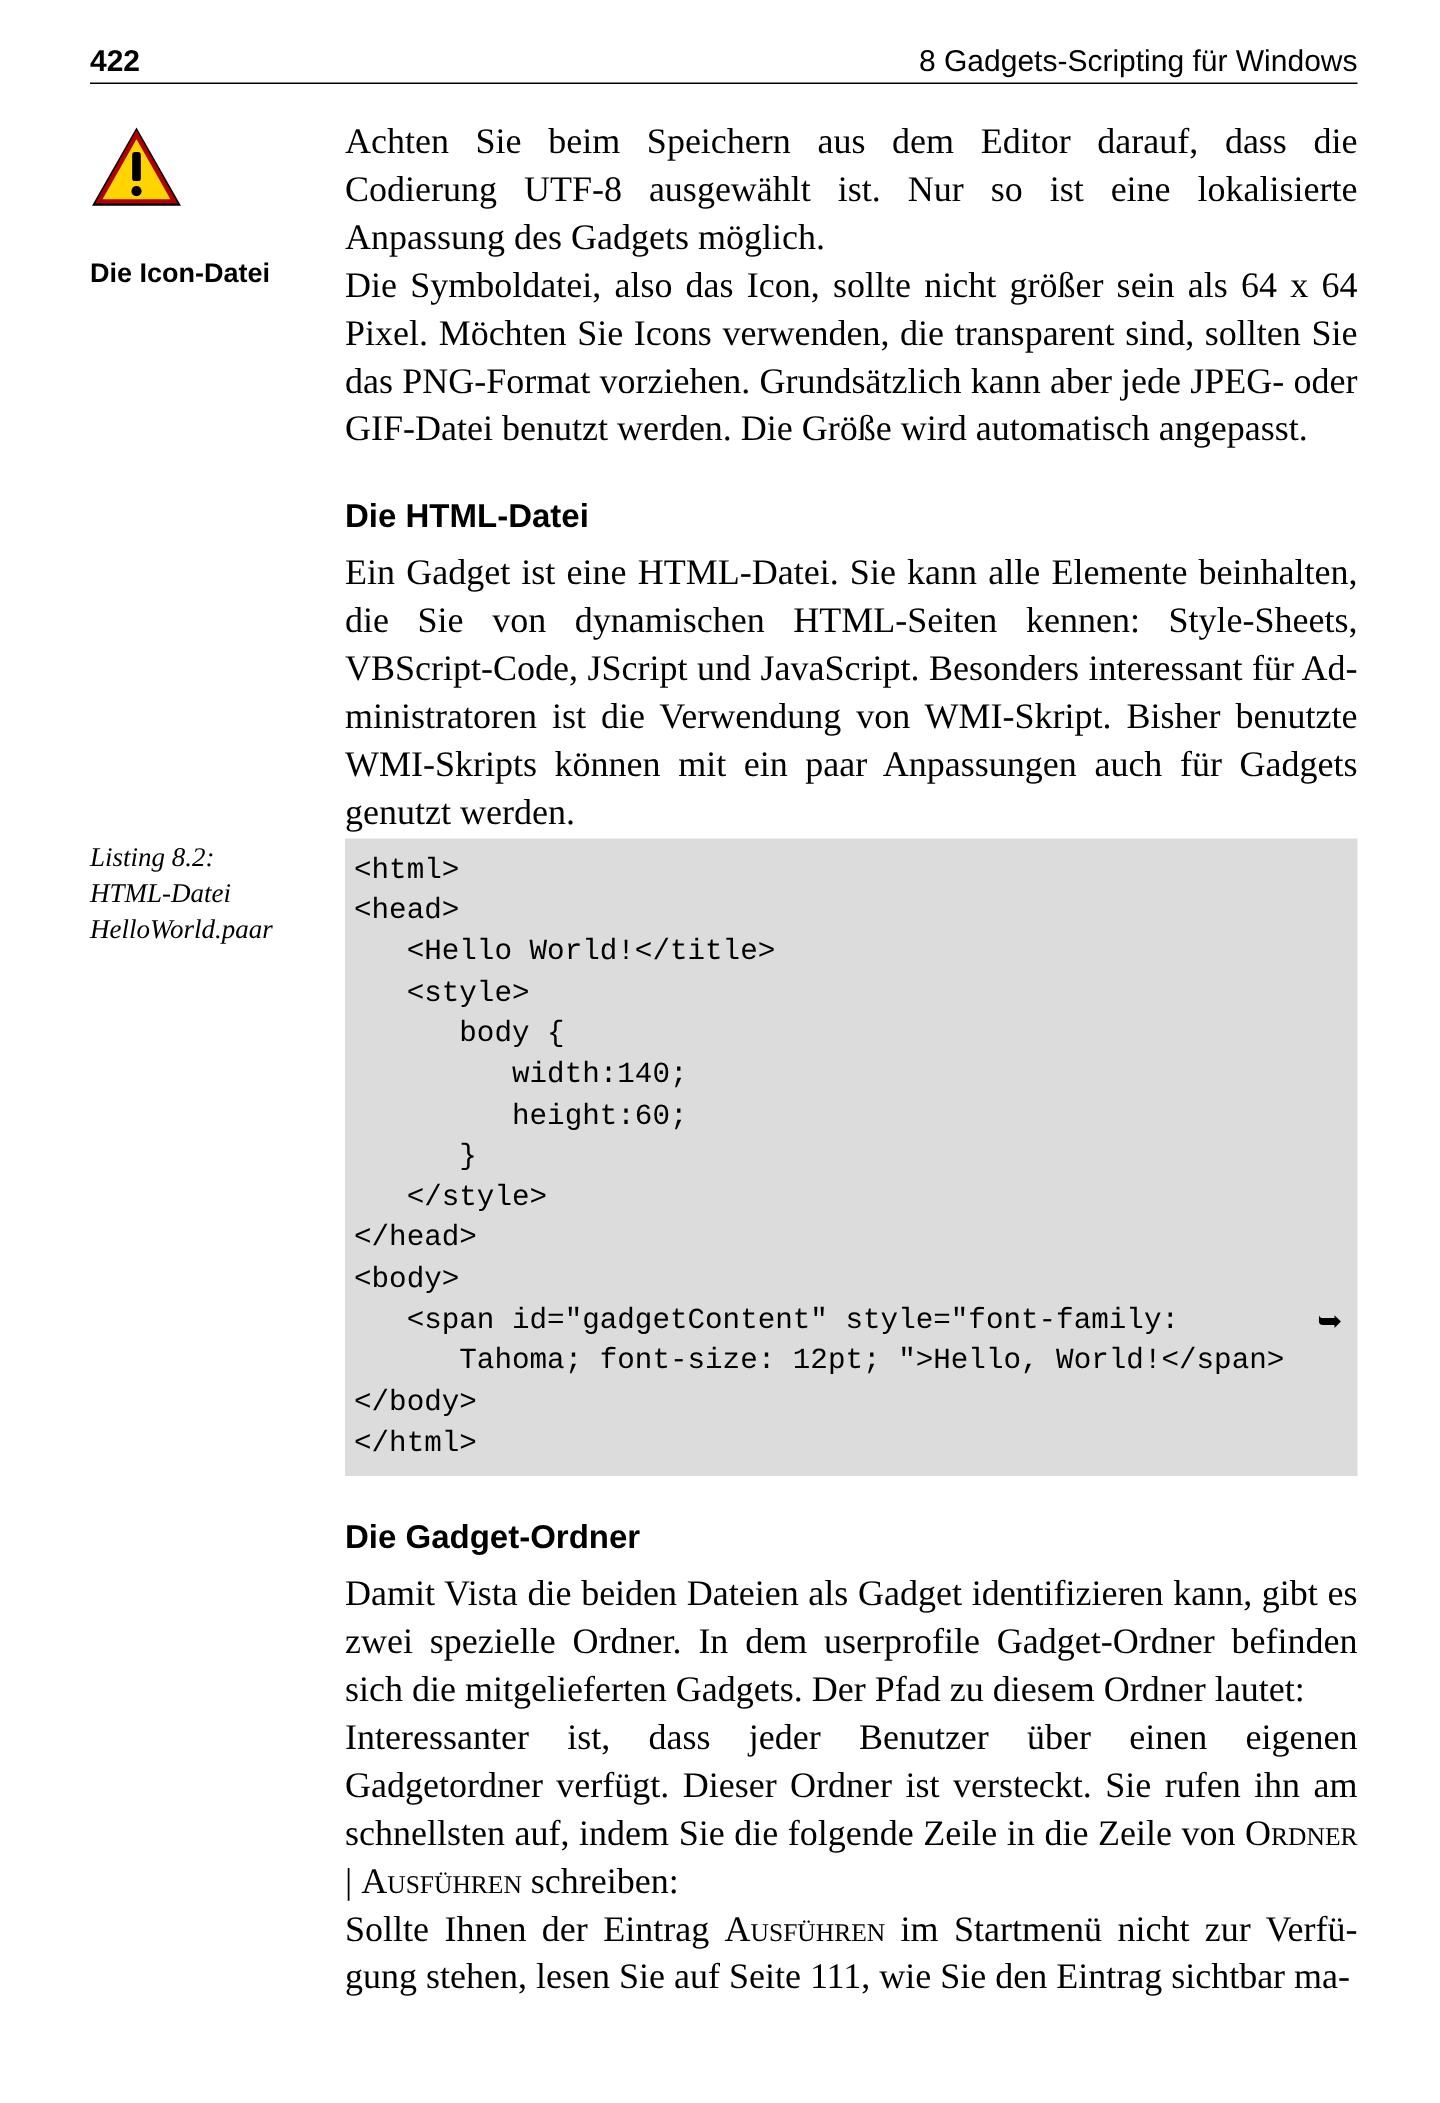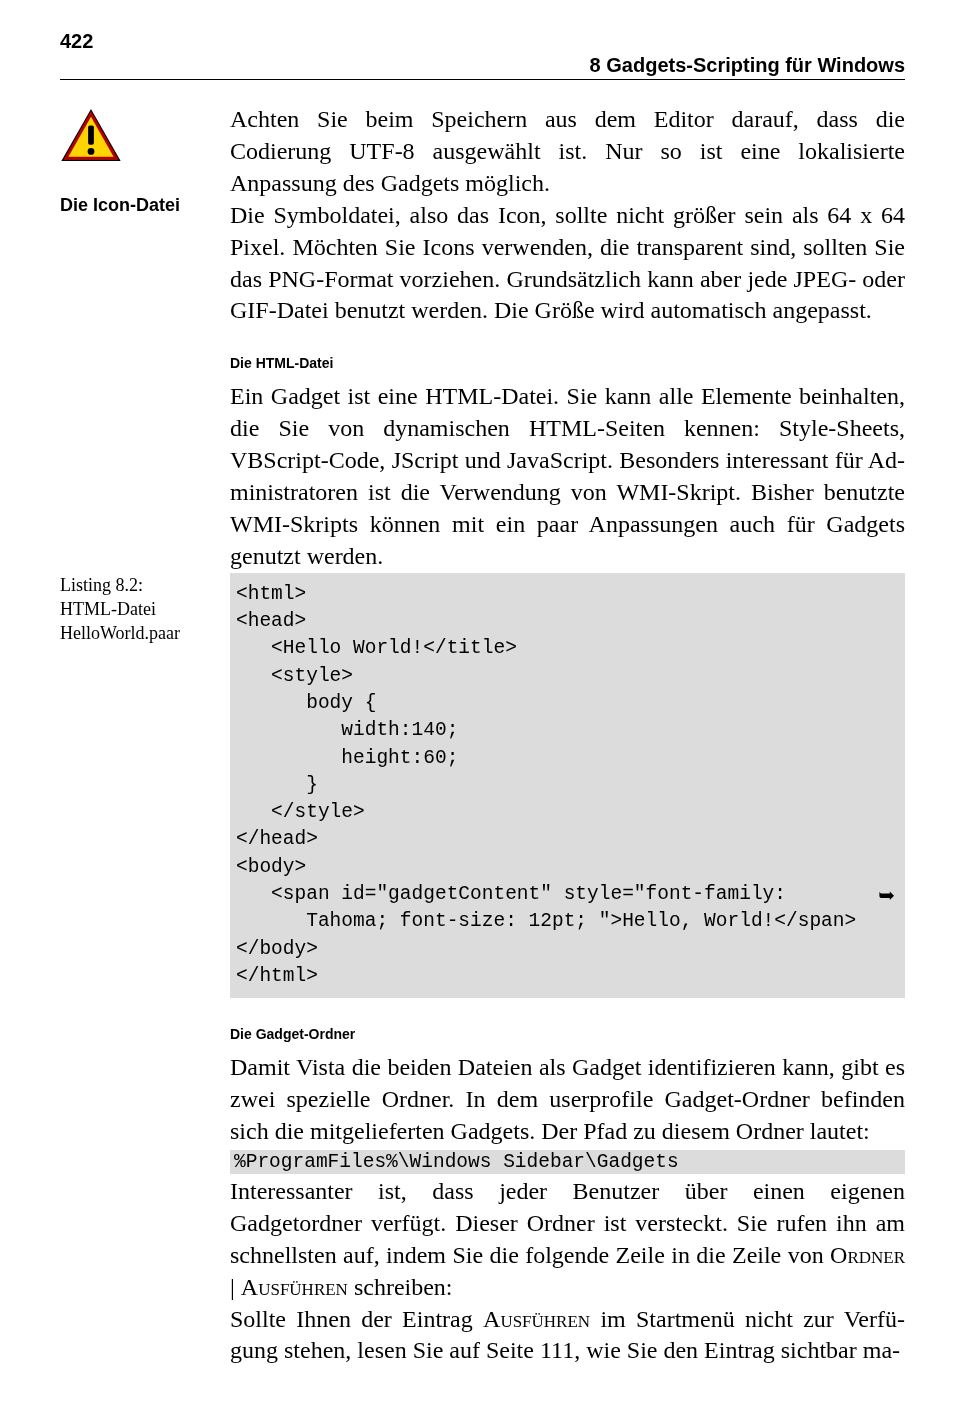--- a/index.html
+++ b/index.html
@@ -10,35 +10,34 @@
     color: #000;
     width: 960px;
   }
   .page {
     padding: 30px 55px 30px 60px;
     box-sizing: border-box;
   }
   .header {
     display: flex;
     justify-content: space-between;
-    align-items: flex-start;
+    align-items: flex-end;
     border-bottom: 1.5px solid #000;
     padding-bottom: 2px;
     margin-bottom: 24px;
   }
   .header .page-num {
     font-size: 20px;
     font-family: Arial, Helvetica, sans-serif;
     font-weight: bold;
   }
   .header .chapter {
     font-size: 20px;
     font-family: Arial, Helvetica, sans-serif;
-    font-weight: bold;
-    margin-top: 24px;
+    font-weight: normal;
   }
   .content-row {
     display: flex;
   }
   .margin-col {
     width: 170px;
     flex: 0 0 170px;
     padding-right: 12px;
     box-sizing: border-box;
   }
@@ -50,32 +49,33 @@
     height: 56px;
     margin-top: 4px;
   }
   .margin-label {
     font-family: Arial, Helvetica, sans-serif;
     font-weight: bold;
     font-size: 18px;
     line-height: 1.3;
   }
   .margin-caption {
+    font-style: italic;
     font-size: 18px;
     line-height: 1.35;
   }
   .body-text {
     font-size: 24px;
     line-height: 1.33;
     text-align: justify;
   }
   .section-h {
     font-family: Arial, Helvetica, sans-serif;
     font-weight: bold;
-    font-size: 14px;
+    font-size: 22px;
     margin: 28px 0 10px 0;
   }
   .code-block {
     background: #dcdcdc;
     font-family: "Courier New", monospace;
     font-size: 19.5px;
     line-height: 1.4;
     padding: 8px 10px 8px 6px;
     white-space: pre;
     position: relative;
@@ -157,21 +157,20 @@
 &lt;/body&gt;
 &lt;/html&gt;</span></div>
     </div>
   </div>
 
   <div class="content-row">
     <div class="margin-col"></div>
     <div class="main-col">
       <div class="section-h">Die Gadget-Ordner</div>
       <div class="body-text">Damit Vista die beiden Dateien als Gadget identifizieren kann, gibt es zwei spezielle Ordner. In dem userprofile Gadget-Ordner befinden sich die mitgelieferten Gadgets. Der Pfad zu diesem Ordner lautet:</div>
-      <div class="code-inline">%ProgramFiles%\Windows Sidebar\Gadgets</div>
       <div class="body-text">
         <span>Interessanter ist, dass jeder Benutzer über einen eigenen Gadgetordner verfügt. Dieser Ordner ist versteckt. Sie rufen ihn am schnellsten auf, indem Sie die folgende Zeile in die Zeile von </span><span class="smallcaps">Ordner</span><span> | </span><span class="smallcaps">Ausführen</span><span> schreiben:</span>
       </div>
       <div class="body-text">
         <span>Sollte Ihnen der Eintrag </span><span class="smallcaps">Ausführen</span><span> im Startmenü nicht zur Verfü­gung stehen, lesen Sie auf Seite 111, wie Sie den Eintrag sichtbar ma-</span>
       </div>
     </div>
   </div>
 
 </div>

